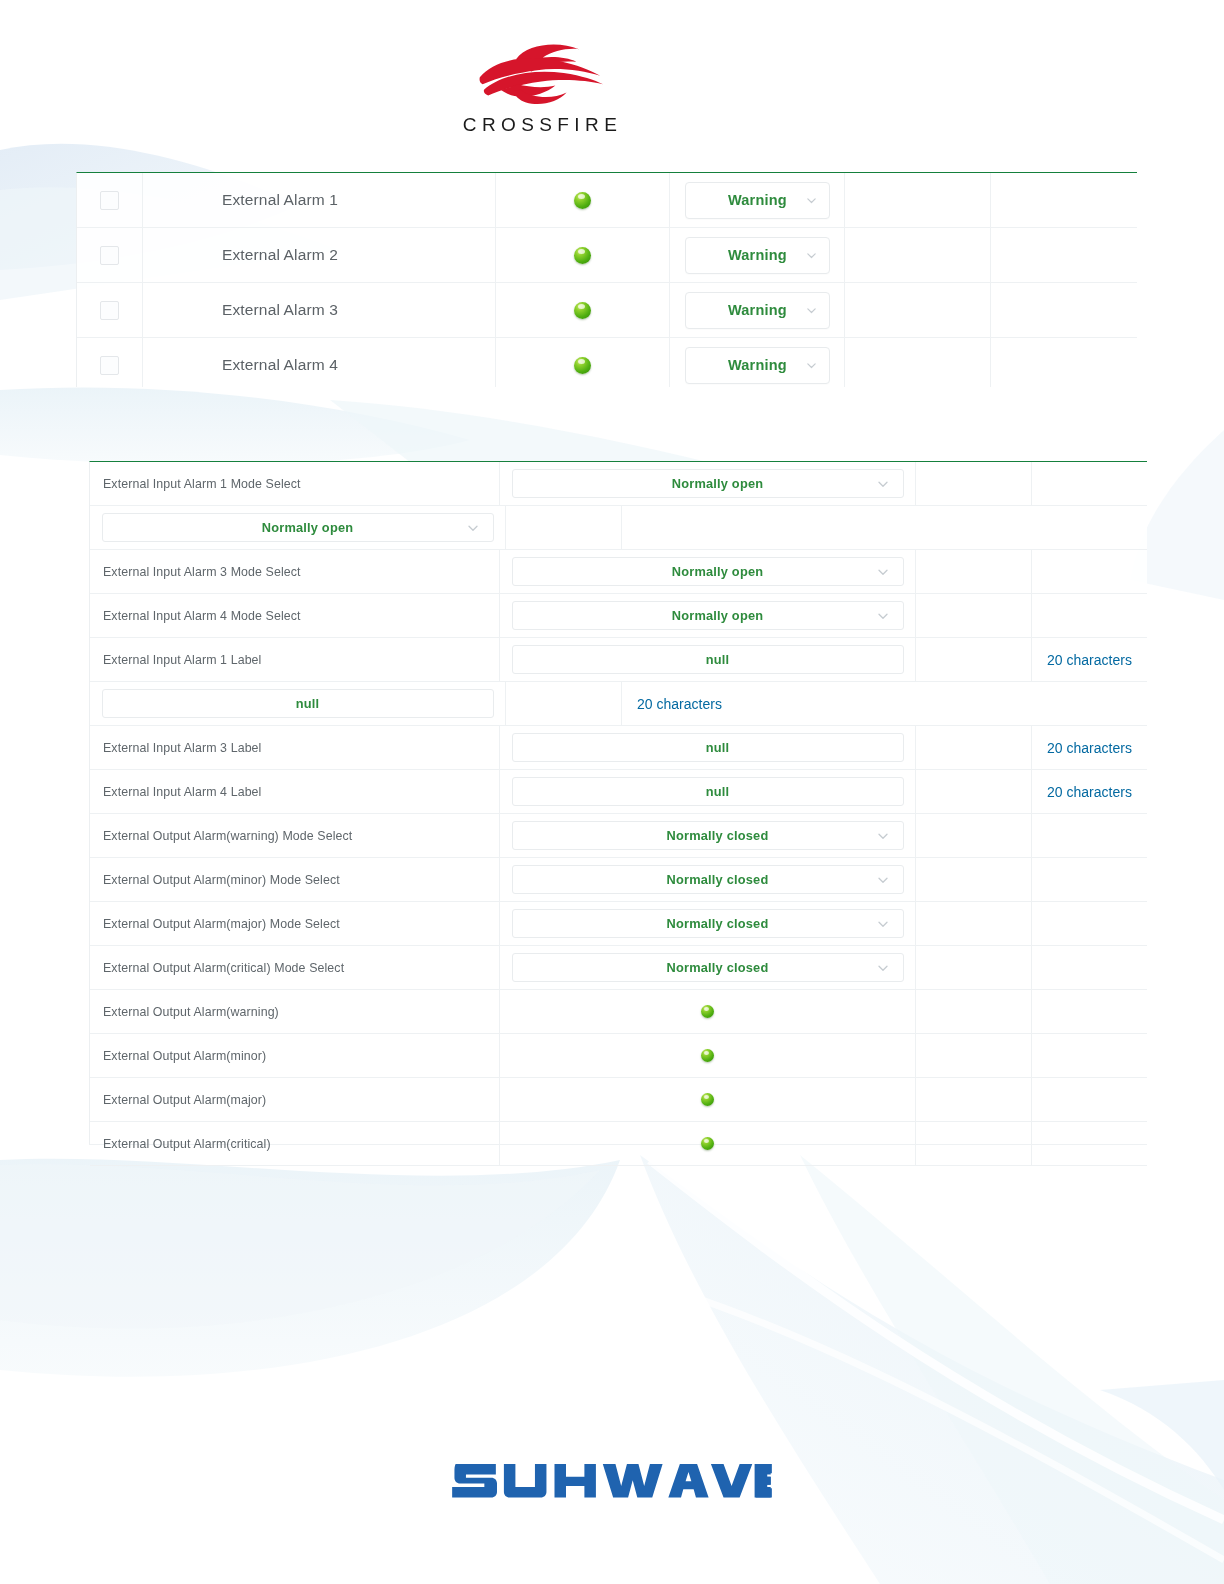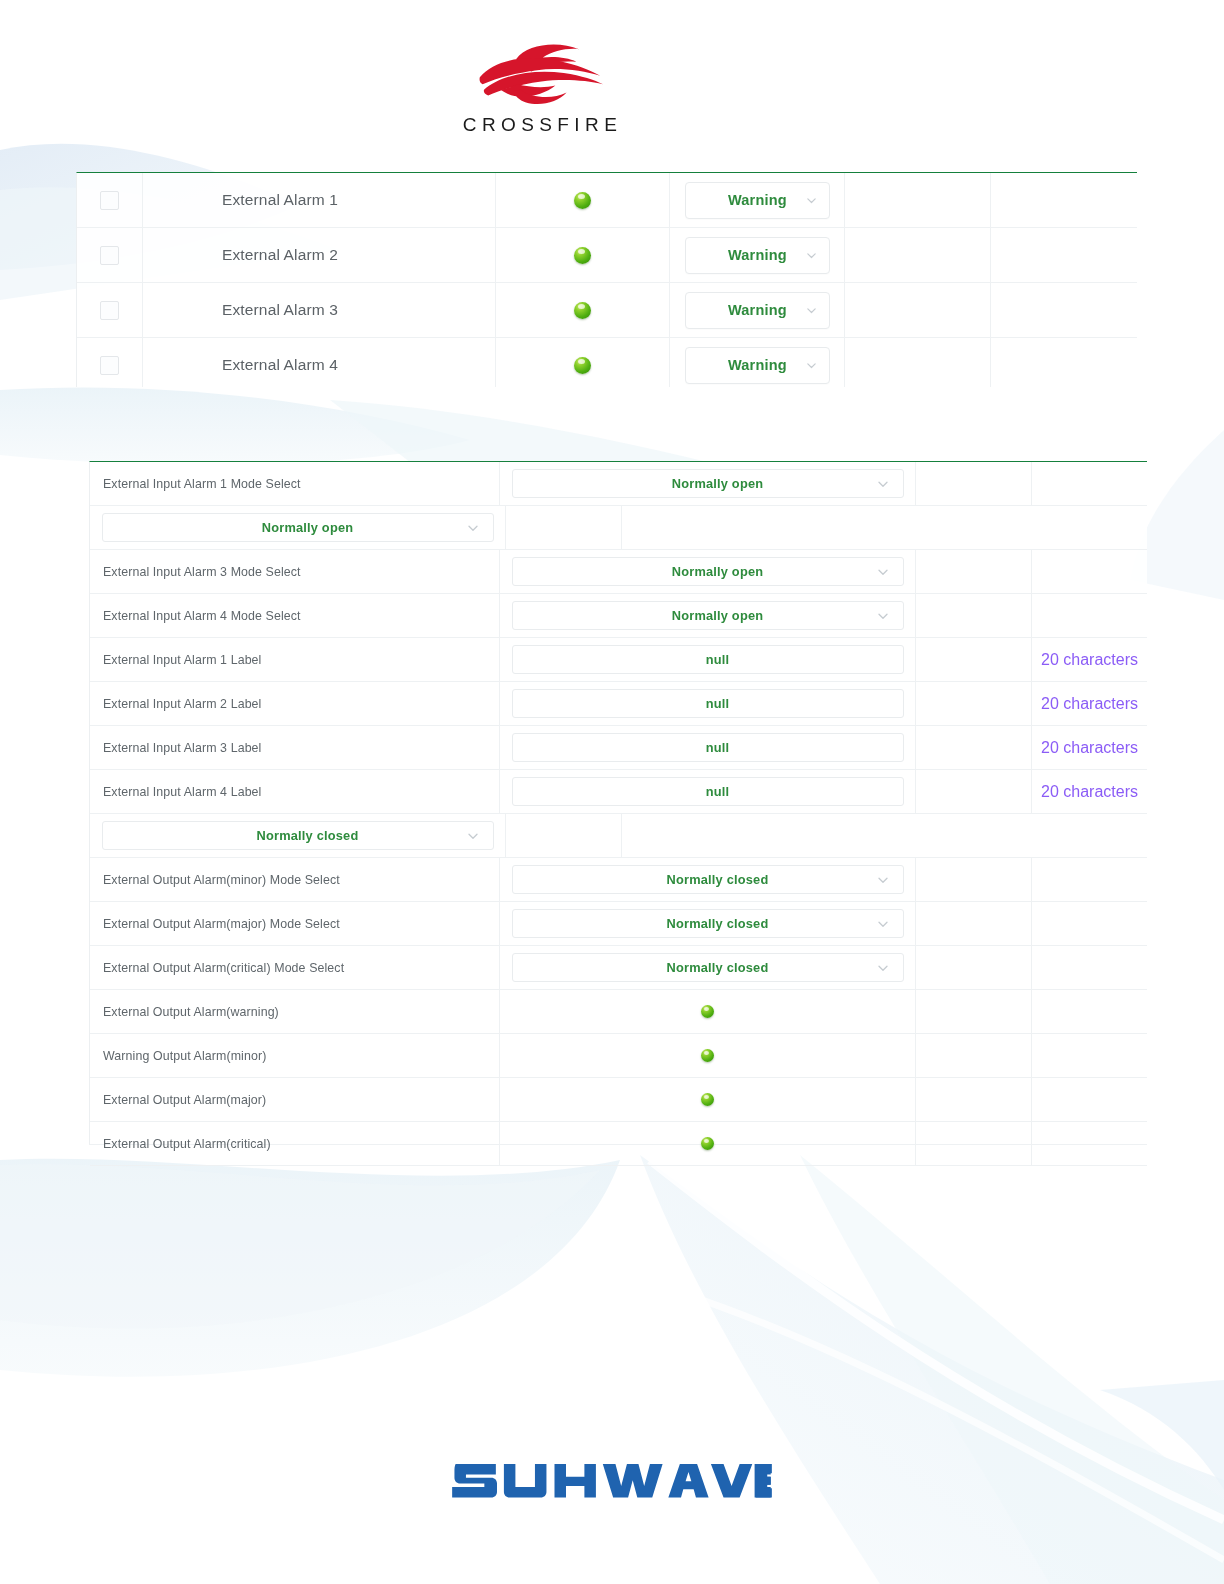--- a/index.html
+++ b/index.html
@@ -172,22 +172,22 @@
     width: 115px;
     border-right: none;
     justify-content: center;
   }
   .cfg-label {
     font-size: 12.4px;
     color: #5f666b;
     letter-spacing: 0.1px;
   }
   .hint-text {
-    font-size: 16px;
-    color: #8b5cf6;
+    font-size: 14px;
+    color: #0369a1;
   }
   .field-box {
     width: 392px;
     height: 29px;
     border: 1px solid #e9ecee;
     border-radius: 3px;
     background: #fff;
     display: flex;
     align-items: center;
     justify-content: center;
@@ -455,23 +455,20 @@
           <div class="field-box">
             <span class="field-text">null</span>
           </div>
         </div>
         <div class="grid-cell c-blank"></div>
         <div class="grid-cell c-hint">
           <span class="hint-text">20 characters</span>
         </div>
       </div>
       <div class="grid-row">
-        <div class="grid-cell c-label">
-          <span class="cfg-label">External Input Alarm 2 Label</span>
-        </div>
         <div class="grid-cell c-value">
           <div class="field-box">
             <span class="field-text">null</span>
           </div>
         </div>
         <div class="grid-cell c-blank"></div>
         <div class="grid-cell c-hint">
           <span class="hint-text">20 characters</span>
         </div>
       </div>
@@ -497,20 +494,23 @@
           <div class="field-box">
             <span class="field-text">null</span>
           </div>
         </div>
         <div class="grid-cell c-blank"></div>
         <div class="grid-cell c-hint">
           <span class="hint-text">20 characters</span>
         </div>
       </div>
       <div class="grid-row">
+        <div class="grid-cell c-label">
+          <span class="cfg-label">External Output Alarm(warning) Mode Select</span>
+        </div>
         <div class="grid-cell c-value">
           <div class="field-box">
             <span class="field-text">Normally closed</span>
             <span class="chev">
               <svg viewBox="0 0 12 12" width="12" height="12">
                 <path d="M2 4.2 L6 8.2 L10 4.2" fill="none" stroke="#c6ccd1" stroke-width="1.3" stroke-linecap="round" stroke-linejoin="round"></path>
               </svg>
             </span>
           </div>
         </div>
@@ -583,21 +583,21 @@
         <div class="grid-cell c-value">
           <span class="led small"></span>
         </div>
         <div class="grid-cell c-blank"></div>
         <div class="grid-cell c-hint">
           <span class="hint-text"></span>
         </div>
       </div>
       <div class="grid-row">
         <div class="grid-cell c-label">
-          <span class="cfg-label">Warning Output Alarm(minor)</span>
+          <span class="cfg-label">External Output Alarm(minor)</span>
         </div>
         <div class="grid-cell c-value">
           <span class="led small"></span>
         </div>
         <div class="grid-cell c-blank"></div>
         <div class="grid-cell c-hint">
           <span class="hint-text"></span>
         </div>
       </div>
       <div class="grid-row">

